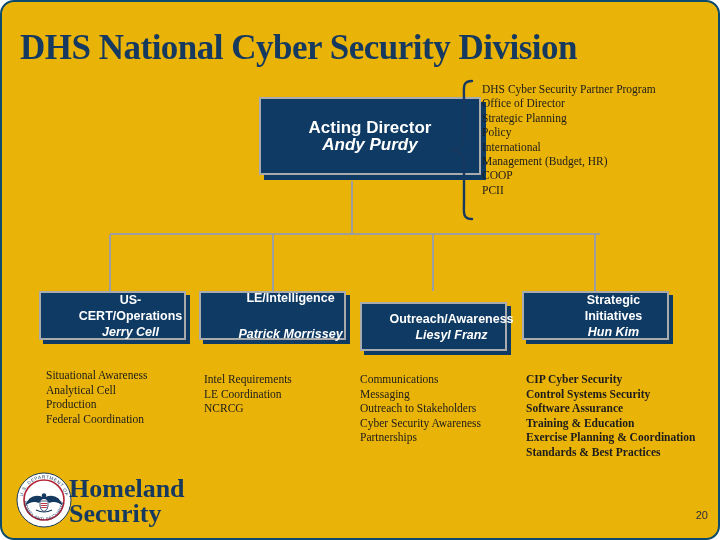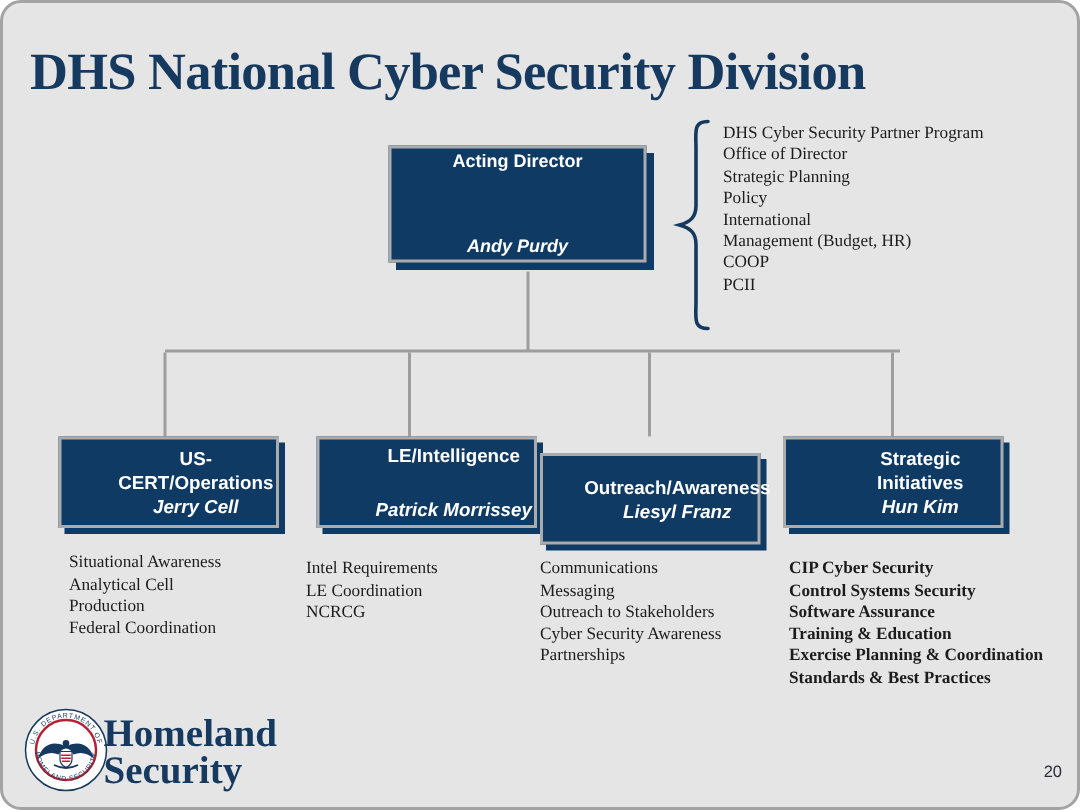--- a/index.html
+++ b/index.html
@@ -1,37 +1,37 @@
 <!DOCTYPE html>
 <html><head>
 <meta charset="utf-8">
 <style>
   html,body{margin:0;padding:0;background:#fff;}
   .slide{
-    position:relative;width:720px;height:540px;background:#e5e5e5;
-    border:2px solid #a3a3a3;border-radius:14px;box-sizing:border-box;
+    position:relative;width:720px;height:540px;background:#eab308;
+    border:2px solid #0c4a6e;border-radius:14px;box-sizing:border-box;
     overflow:hidden;font-family:"Liberation Serif",serif;
   }
   .title{
     position:absolute;left:18px;top:26px;
     font-family:"Liberation Serif",serif;font-weight:bold;
     font-size:35px;letter-spacing:-0.5px;color:#16395f;white-space:nowrap;
   }
   
   .orgbox{
     position:absolute;background:#0e3a64;border:2px solid #a9abad;
     box-shadow:5px 5px 0 #0e3a64;box-sizing:border-box;
     display:flex;flex-direction:column;align-items:center;justify-content:center;
     text-align:center;color:#ffffff;
     font-family:"Liberation Sans",sans-serif;font-weight:bold;
   }
-  .director-box{left:257px;top:95px;width:172px;height:78px;font-size:12px;line-height:17px;justify-content:space-between;}
-  .dept-box{top:289px;width:147px;height:61px;font-size:12.5px;line-height:16px;box-shadow:4px 4px 0 #0e3a64;padding-left:36px;}
+  .director-box{left:257px;top:95px;width:222px;height:78px;font-size:17px;line-height:17px;}
+  .dept-box{top:289px;width:147px;height:49px;font-size:12.5px;line-height:16px;box-shadow:4px 4px 0 #0e3a64;padding-left:36px;}
   .dept-box.b1{left:37px;}
-  .dept-box.b2{left:209px;gap:20px;}
+  .dept-box.b2{left:197px;gap:20px;}
   .dept-box.b3{left:358px;margin-top:11px;}
   .dept-box.b4{left:520px;}
   .orgbox .person{font-style:italic;}
   
   .line{position:absolute;background:#9e9e9e;}
   .v-stem{left:349px;top:179px;width:2px;height:53px;}
   .h-rail{left:108px;top:231px;width:490px;height:2px;}
   .drop{width:2px;top:233px;height:56px;}
   .drop.d1{left:107px;}
   .drop.d2{left:270px;}

